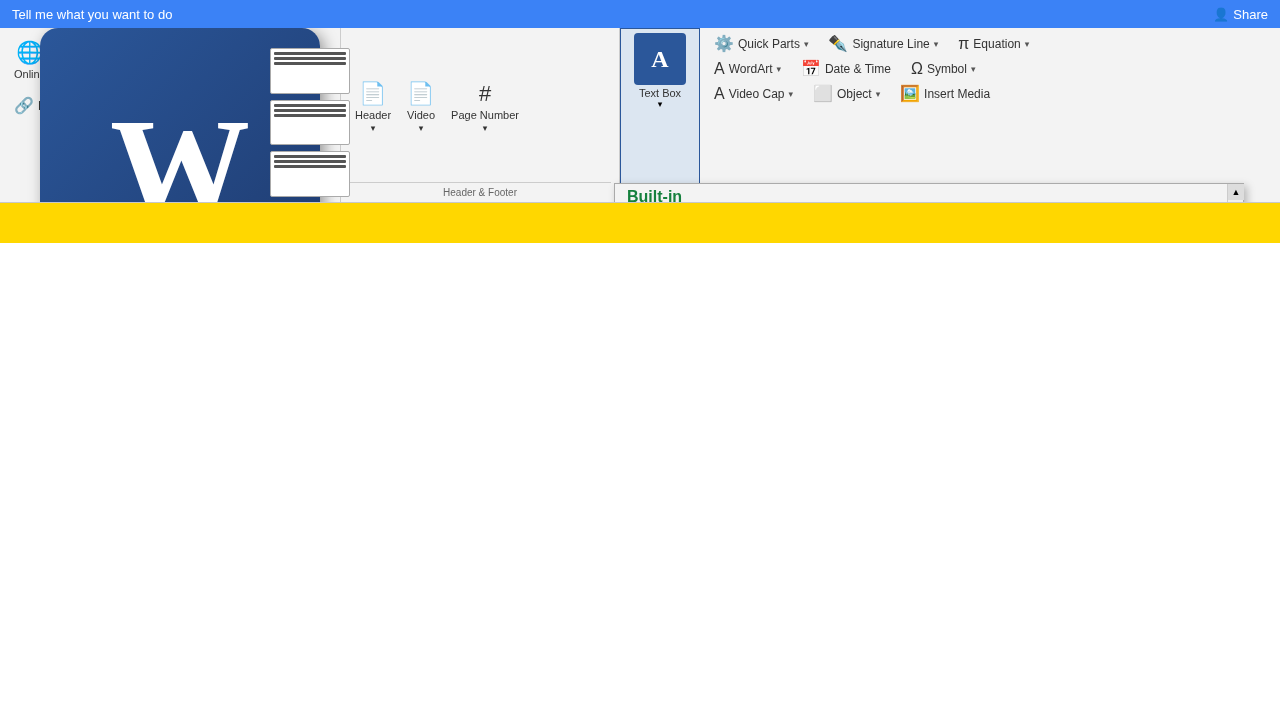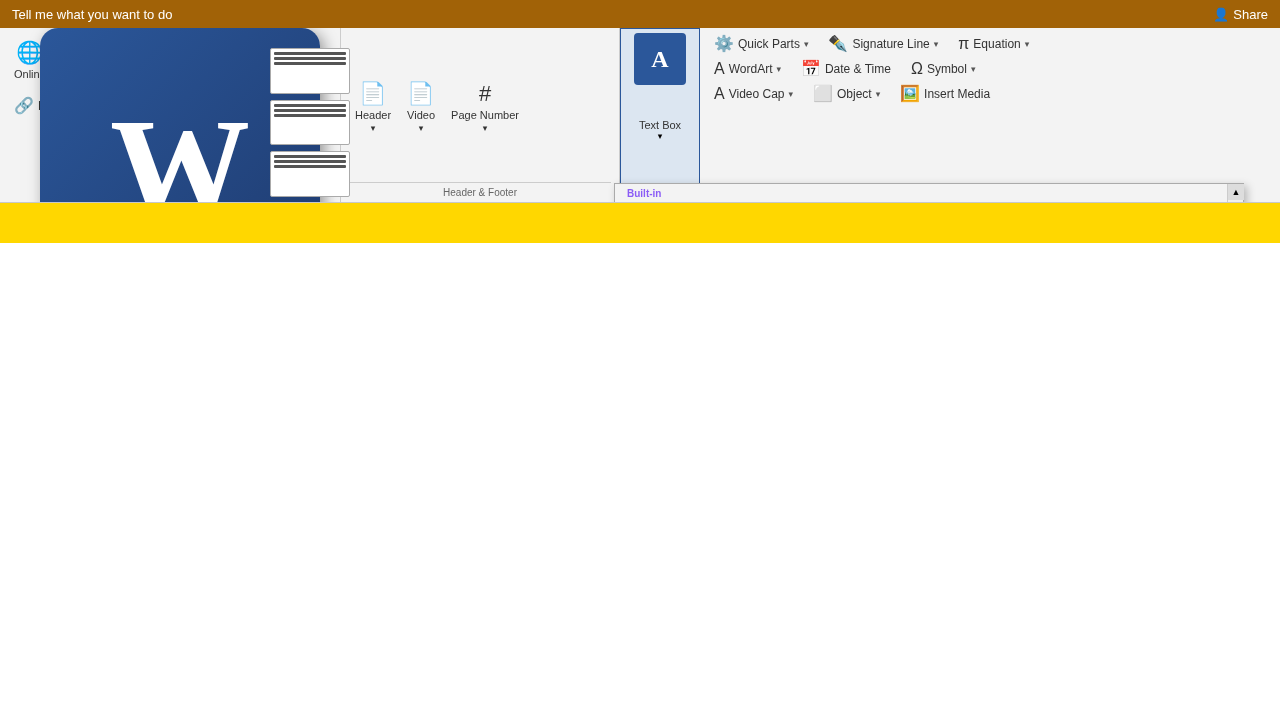--- a/index.html
+++ b/index.html
@@ -1,20 +1,20 @@
 <!DOCTYPE html>
 <html><head>
   <meta charset="utf-8">
   <style>
     * { margin: 0; padding: 0; box-sizing: border-box; }
     body { width: 1280px; height: 720px; overflow: hidden; font-family: 'Segoe UI', Arial, sans-serif; }
 
     
     .top-bar {
-      background: #a16207;
+      background: #3b82f6;
       height: 28px;
       display: flex;
       align-items: center;
       padding: 0 12px;
       justify-content: space-between;
     }
     .top-bar-left {
       color: white;
       font-size: 13px;
     }
@@ -166,21 +166,20 @@
       display: flex;
       align-items: center;
       justify-content: center;
       border-radius: 4px;
       margin-bottom: 2px;
     }
     .textbox-label {
       font-size: 11px;
       color: #333;
       text-align: center;
-      margin-top: 32px;
     }
 
     
     .ribbon-right {
       flex: 1;
       display: flex;
       flex-direction: column;
       padding: 4px 8px;
     }
     .ribbon-right-rows {
@@ -215,23 +214,23 @@
       top: 155px;
       width: 630px;
       background: white;
       border: 1px solid #aaa;
       box-shadow: 3px 3px 8px rgba(0,0,0,0.25);
       z-index: 20;
     }
     .dropdown-header {
       background: #f3f3f3;
       padding: 4px 12px;
-      font-size: 10px;
+      font-size: 16px;
       font-weight: bold;
-      color: #8b5cf6;
+      color: #15803d;
       border-bottom: 1px solid #ccc;
       display: flex;
       justify-content: space-between;
       align-items: center;
       text-align: center;
     }
     .dropdown-scrollbar {
       position: absolute;
       right: 0;
       top: 0;

